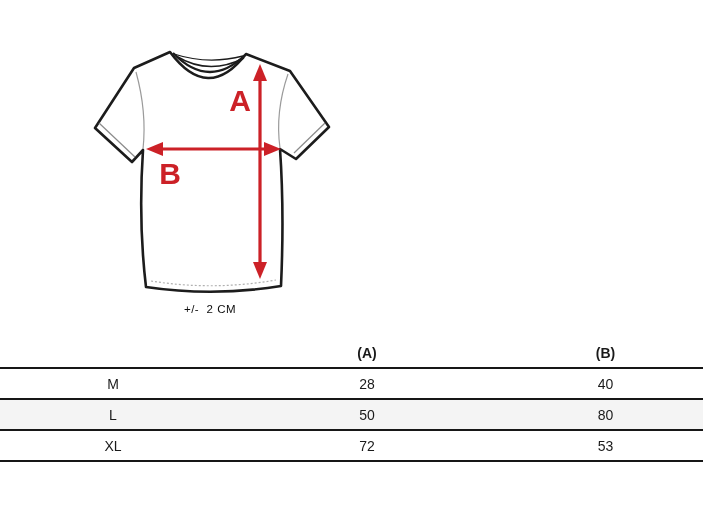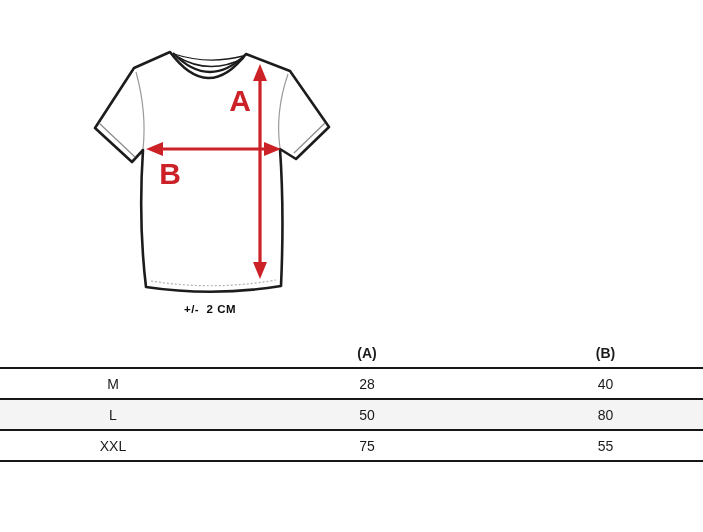--- a/index.html
+++ b/index.html
@@ -7,21 +7,21 @@
     position:relative; width:703px; height:532px; background:#ffffff;
     font-family:"Liberation Sans", sans-serif; overflow:hidden; color:#1a1a1a;
   }
   .shirt-svg { position:absolute; left:0; top:0; }
   .dim-label {
     font-family:"Liberation Sans", sans-serif;
     font-weight:700; font-size:30px; fill:#cc2127;
   }
   .tolerance {
     position:absolute; top:303px; left:145px; width:130px;
-    text-align:center; font-weight:bold; font-size:11.5px;
+    text-align:center; font-weight:normal; font-size:11.5px;
     letter-spacing:0.5px; white-space:pre; color:#0d0d0d;
   }
   table.size-table {
     position:absolute; left:0; top:338px; width:703px;
     border-collapse:collapse; table-layout:fixed;
     font-size:14px; color:#1a1a1a;
   }
   table.size-table th, table.size-table td {
     padding:0; height:29px; text-align:center; vertical-align:middle;
     font-weight:normal;
@@ -90,20 +90,20 @@
         <td>M</td>
         <td>28</td>
         <td>40</td>
       </tr>
       <tr>
         <td>L</td>
         <td>50</td>
         <td>80</td>
       </tr>
       <tr>
-        <td>XXL</td>
-        <td>75</td>
-        <td>55</td>
+        <td>XL</td>
+        <td>72</td>
+        <td>53</td>
       </tr>
     </tbody>
   </table>
 
 </div>
 
 </body></html>

